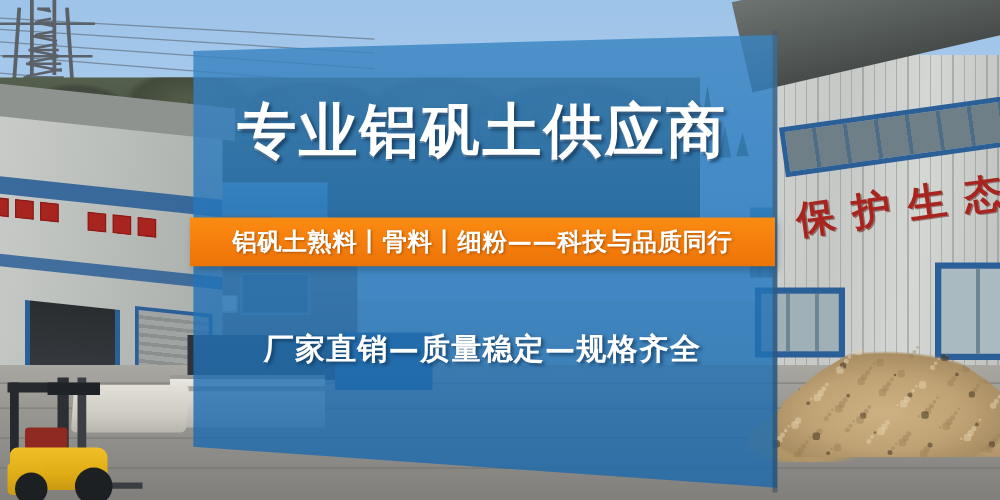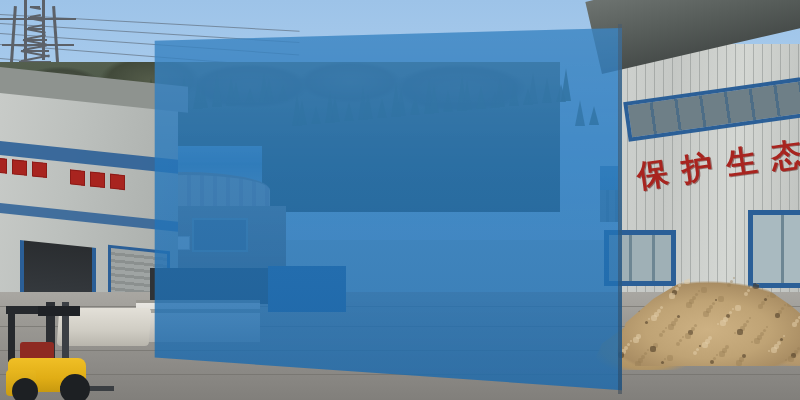--- a/index.html
+++ b/index.html
@@ -579,16 +579,21 @@
       <i class="wheel" style="left:10px;top:76px;width:26px;height:26px;"></i>
       <i class="wheel" style="left:58px;top:72px;width:30px;height:30px;"></i>
     </div>
   </div>
 
   <div class="panel">
     <i class="sheen"></i>
   </div>
   <i class="panel-edge"></i>
 
-
-
+  <div class="title">专业铝矾土供应商</div>
+
+  <div class="obanner">
+    <span>铝矾土熟料丨骨料丨细粉——科技与品质同行</span>
+  </div>
+
+  <div class="subline sub1">厂家直销—质量稳定—规格齐全</div>
 
 </div>
 
 </body></html>

